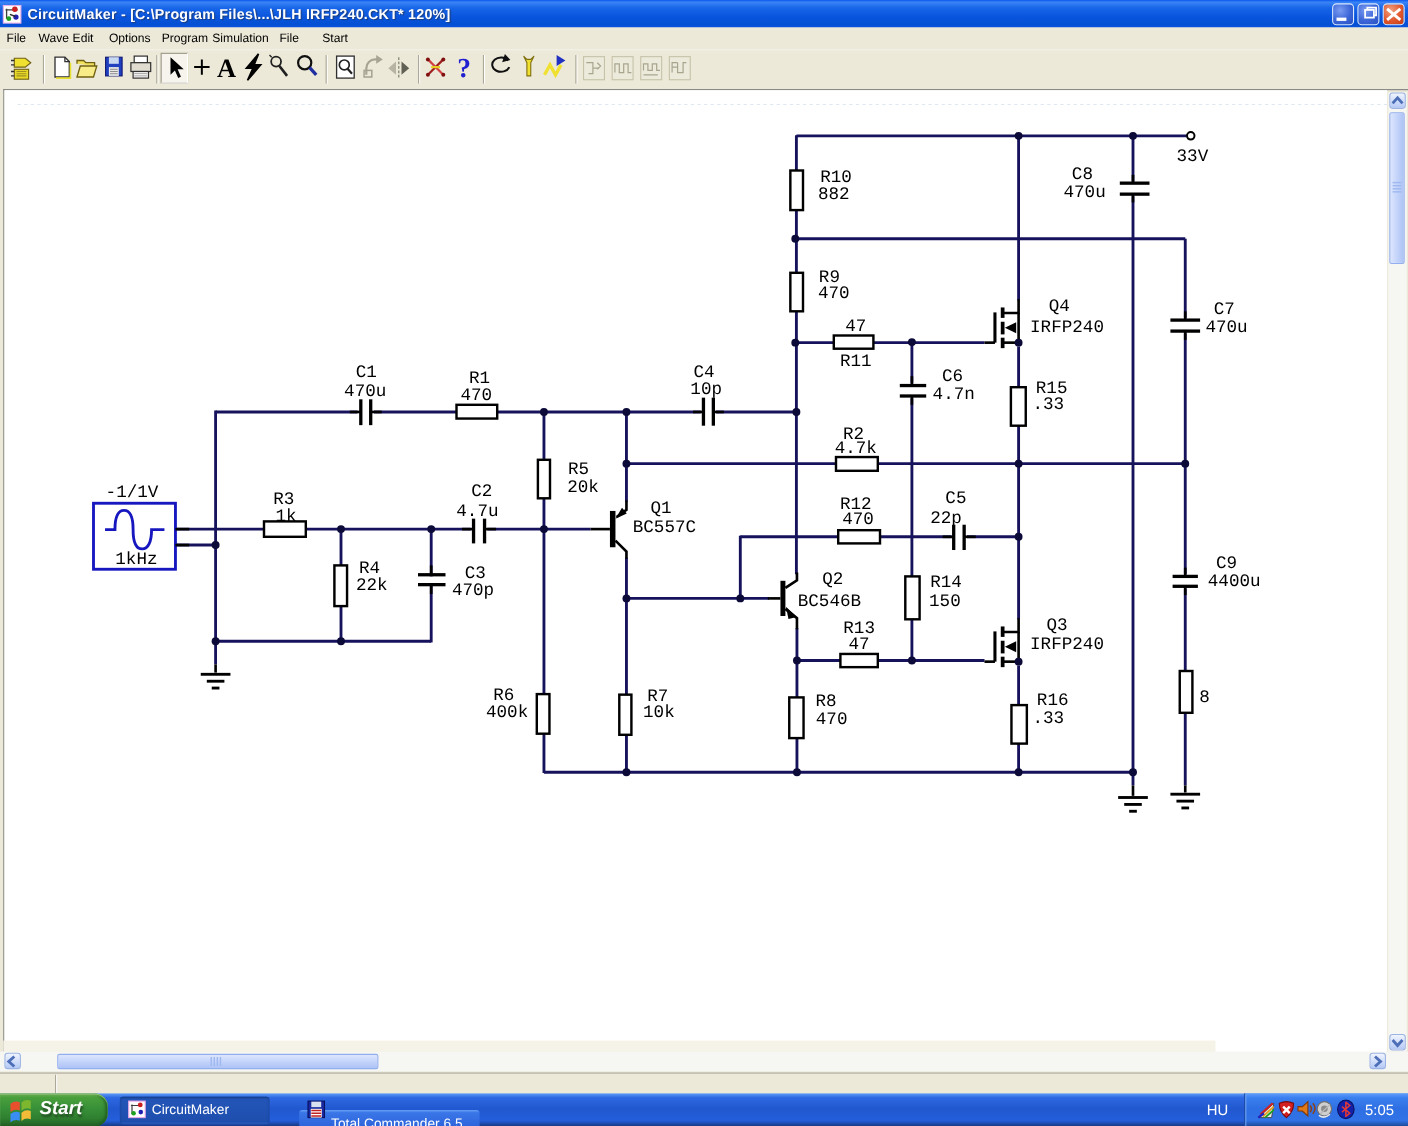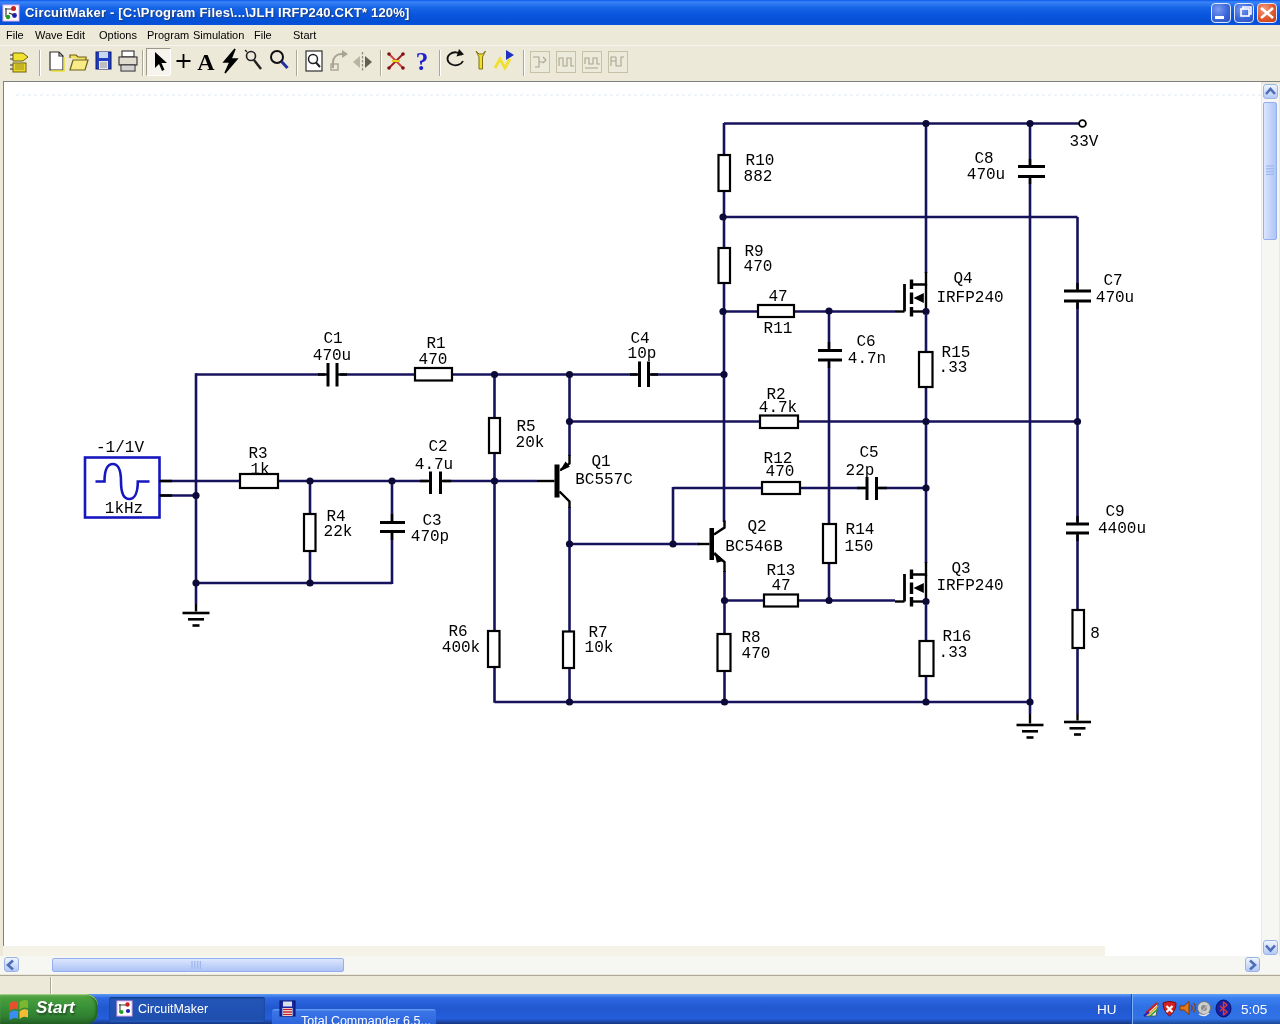--- a/index.html
+++ b/index.html
@@ -30,21 +30,21 @@
 #taskbar{position:absolute;left:0;top:994px;width:1280px;height:30px;
 background:linear-gradient(180deg,#5f9bf7 0%,#2d68e2 13%,#2158cf 46%,#245edb 82%,#16377f 100%);}
 .arrowbtn{position:absolute;width:15px;height:15px;border-radius:3px;background:linear-gradient(180deg,#f0f4fd 0%,#cddbfa 60%,#b5c9f6 100%);border:1px solid #9cb4e4;}
 .thumb{position:absolute;border-radius:2px;background:linear-gradient(90deg,#dde6fd 0%,#c4d4fa 50%,#aec4f5 100%);border:1px solid #94aff0;}
 .thumbh{position:absolute;border-radius:2px;background:linear-gradient(180deg,#dde6fd 0%,#c4d4fa 50%,#aec4f5 100%);border:1px solid #94aff0;}
 #startbtn{position:absolute;left:0;top:994px;width:98px;height:30px;border-radius:0 12px 12px 0;
 background:linear-gradient(180deg,#7fbf63 0%,#4aa03c 12%,#389038 45%,#2f8030 75%,#255f25 100%);
 box-shadow:inset 0 1px 1px #a5d68a, inset -2px 0 3px #1d5a1d;}
 #starttext{position:absolute;left:36px;top:998px;color:#fff;font-size:17px;font-weight:bold;font-style:italic;text-shadow:1px 2px 2px #234f23;}
 .taskbtn{position:absolute;top:997px;height:25px;border-radius:3px;color:#fff;font-size:12.5px;}
-#tb1{left:109px;width:156px;background:linear-gradient(180deg,#1c4aa3 0%,#2355b8 8%,#1e4fae 90%,#2a5cbd 100%);box-shadow:inset 0 1px 2px #123a85;}
+#tb1{left:109px;width:136px;background:linear-gradient(180deg,#1c4aa3 0%,#2355b8 8%,#1e4fae 90%,#2a5cbd 100%);box-shadow:inset 0 1px 2px #123a85;}
 #tb2{left:272px;width:164px;background:linear-gradient(180deg,#69a2f5 0%,#3a76e8 10%,#2f66dd 55%,#2860d5 90%,#3b79ea 100%);margin-top:12px;}
 #tray{position:absolute;left:1131px;top:994px;width:149px;height:30px;
 background:linear-gradient(180deg,#5f9ef9 0%,#3a80ef 13%,#2e6fe3 46%,#3173e6 82%,#1c4896 100%);
 border-left:1px solid #1c4aa8;box-shadow:inset 1px 0 0 #7db0f8;}
 #clock{position:absolute;left:1241px;top:1002px;color:#fff;font-size:13.5px;width:43px;}
 #hu{position:absolute;left:1097px;top:1002px;color:#fff;font-size:13.5px;}
 </style></head>
 <body>
 <div id="titlebar"></div>
 <div id="title-text">CircuitMaker - [C:\Program Files\...\JLH IRFP240.CKT* 120%]</div>

